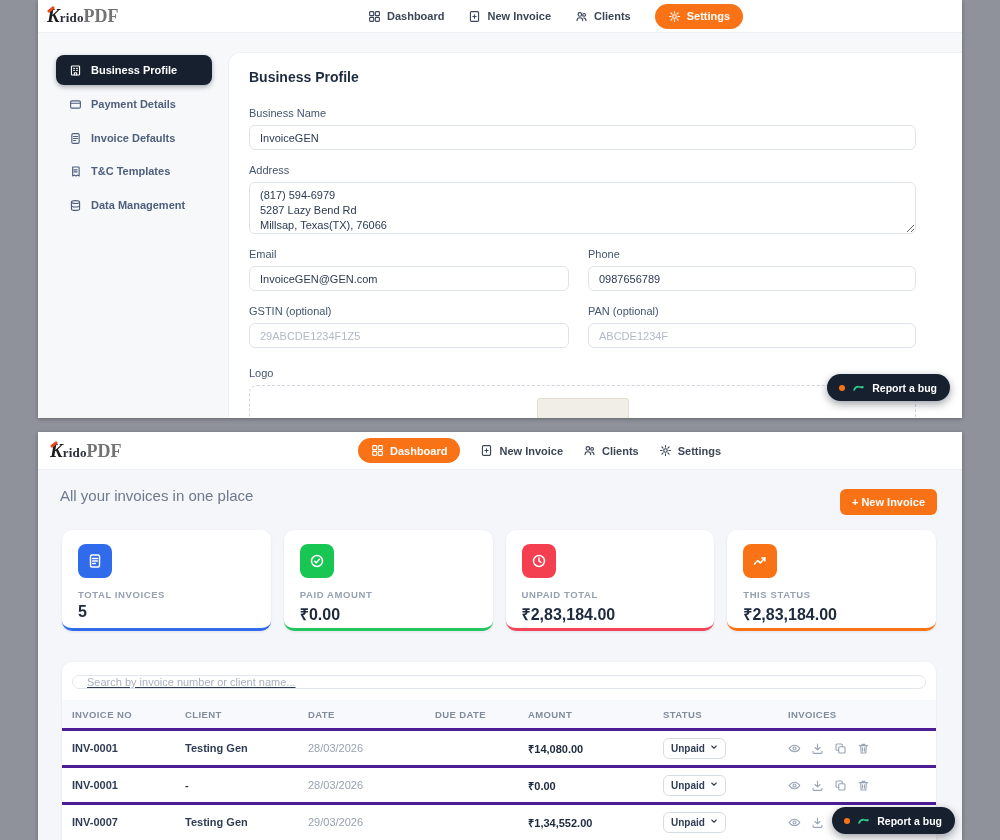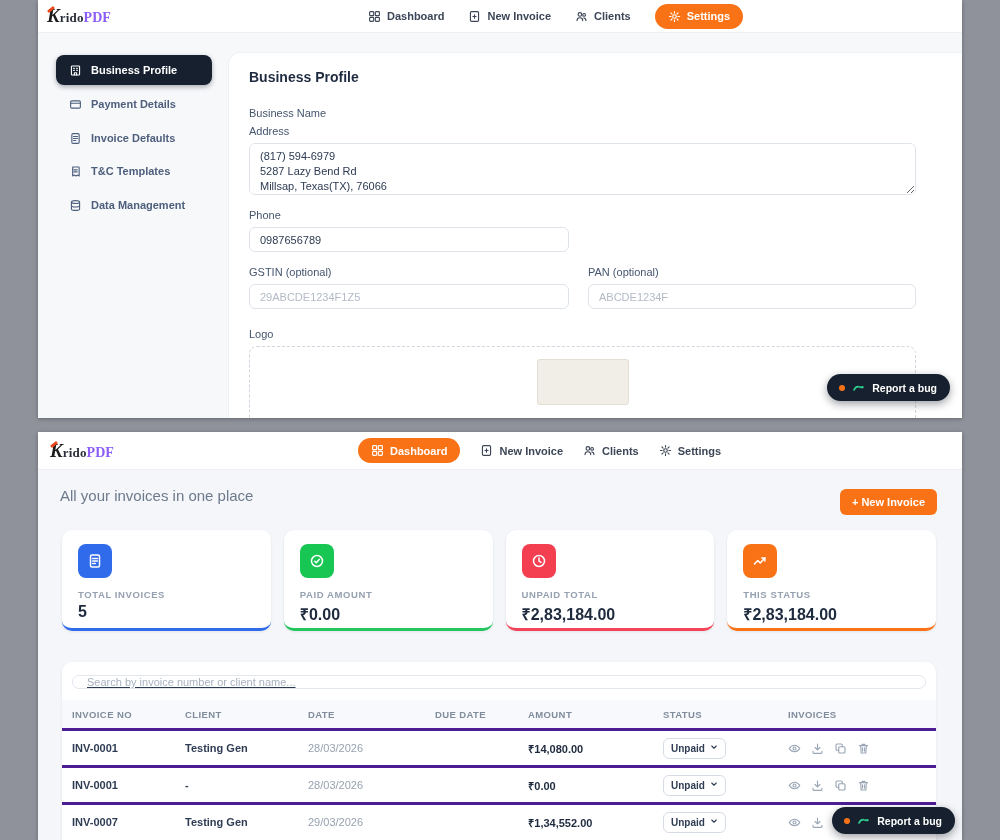--- a/index.html
+++ b/index.html
@@ -11,21 +11,21 @@
   .panel-bottom { top:432px; height:408px; background:#f4f6f9; }
 
   
   .hdr { position:absolute; left:0; top:0; width:100%; background:#fff; border-bottom:1px solid #eef0f4; z-index:5; }
   .panel-top .hdr { height:33px; }
   .panel-bottom .hdr { height:38px; }
   .logo { position:absolute; left:9px; top:50%; transform:translateY(-50%); font-family:"Liberation Serif", serif; font-weight:700; white-space:nowrap; }
   .logo-k { font-size:19px; color:#1c1c1c; font-style:italic; position:relative; }
   .logo-k::before { content:""; position:absolute; left:0px; top:3px; width:8px; height:3px; background:#e8481c; transform:rotate(-38deg); border-radius:1px; }
   .logo-name { font-size:13px; color:#2b2f3a; letter-spacing:.2px; }
-  .logo-suffix { font-size:14px; color:#8b5cf6; }
+  .logo-suffix { font-size:18px; color:#737373; }
 
   .nav { position:absolute; top:0; height:100%; display:flex; align-items:center; gap:24px; }
   .panel-top .nav { left:330px; }
   .panel-bottom .nav { left:320px; gap:20px; }
   .nav-item { display:flex; align-items:center; gap:6px; font-size:11px; color:#3c4657; font-weight:700; cursor:pointer; white-space:nowrap; }
   .nav-item svg { stroke:#3c4657; }
   .nav-pill { background:#f97316; color:#fff; border-radius:16px; padding:6px 13px; }
   .nav-pill svg { stroke:#fff; }
 
   
@@ -161,27 +161,32 @@
         <path d="M3 3.8v8.4c0 1 2.2 1.8 5 1.8s5-.8 5-1.8V3.8"></path>
         <path d="M3 8c0 1 2.2 1.8 5 1.8S13 9 13 8"></path>
       </svg>
     <span>Data Management</span>
   </div>
 
   <div class="form-card">
     <div class="form-title">Business Profile</div>
 
     <div class="f-label">Business Name</div>
+    <input class="f-input" type="text" value="InvoiceGEN" style="">
 
     <div class="f-label">Address</div>
     <textarea class="f-area" style="">(817) 594-6979
 5287 Lazy Bend Rd
 Millsap, Texas(TX), 76066</textarea>
 
     <div class="f-grid">
+      <div>
+        <div class="f-label">Email</div>
+        <input class="f-input" type="text" value="InvoiceGEN@GEN.com" style="">
+      </div>
       <div>
         <div class="f-label">Phone</div>
         <input class="f-input" type="text" value="0987656789" style="">
       </div>
     </div>
 
     <div class="f-grid">
       <div>
         <div class="f-label">GSTIN (optional)</div>
         <input class="f-input" type="text" placeholder="29ABCDE1234F1Z5" style="">

